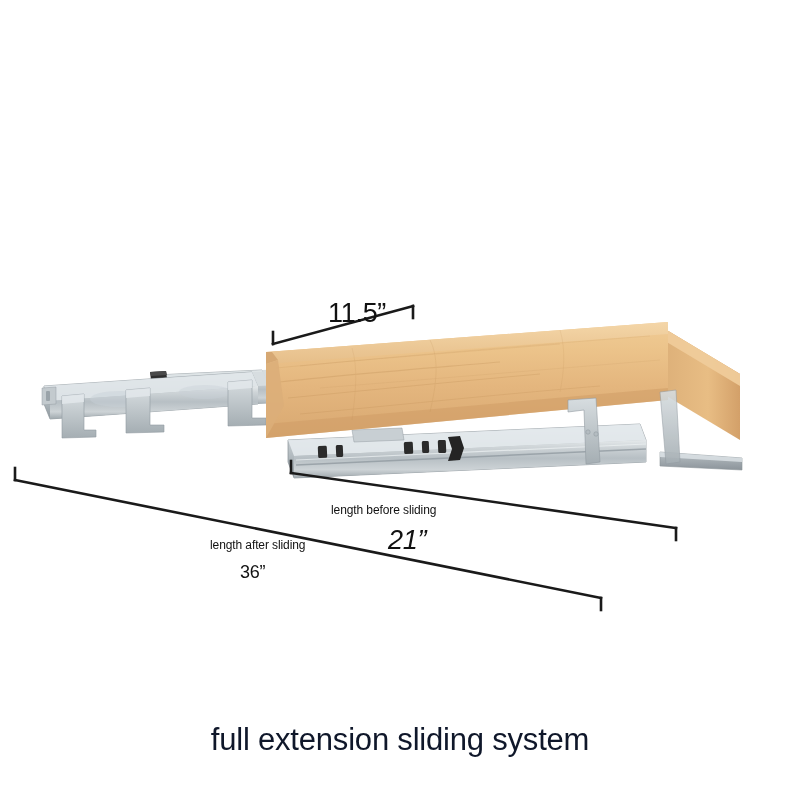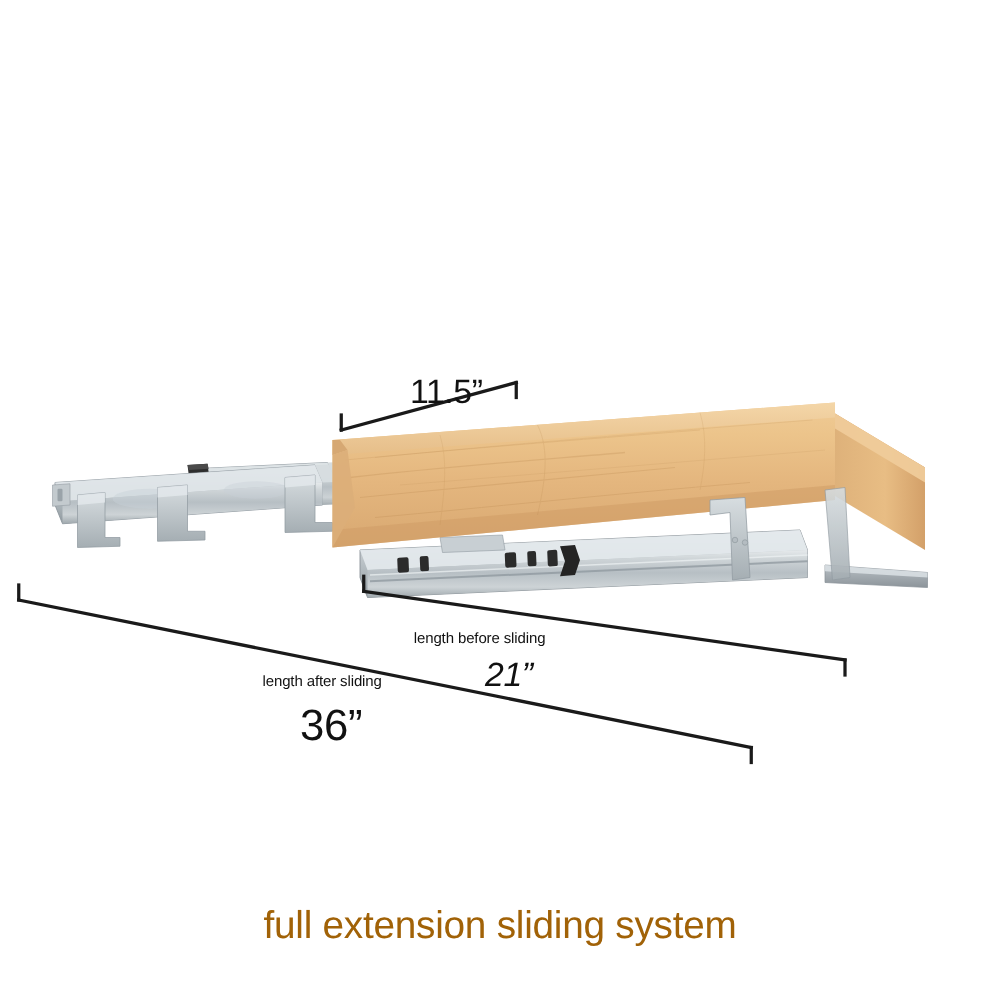--- a/index.html
+++ b/index.html
@@ -38,32 +38,32 @@
   }
   .dim-name {
     font-size: 12px;
     letter-spacing: -0.1px;
   }
   .dim-value {
     font-size: 27px;
     letter-spacing: -0.3px;
   }
   .dim-value-small {
-    font-size: 35px;
+    font-size: 18px;
     letter-spacing: -0.3px;
     text-align: right;
   }
   #caption {
     position: absolute;
     left: 0;
     top: 722px;
     width: 800px;
     text-align: center;
     font-size: 31px;
-    color: #a16207;
+    color: #0f172a;
     letter-spacing: -0.2px;
   }
 </style>
 </head>
 <body>
 
 <div id="page">
 
   <svg id="diagram-svg" viewBox="0 0 800 800">
     <defs>

